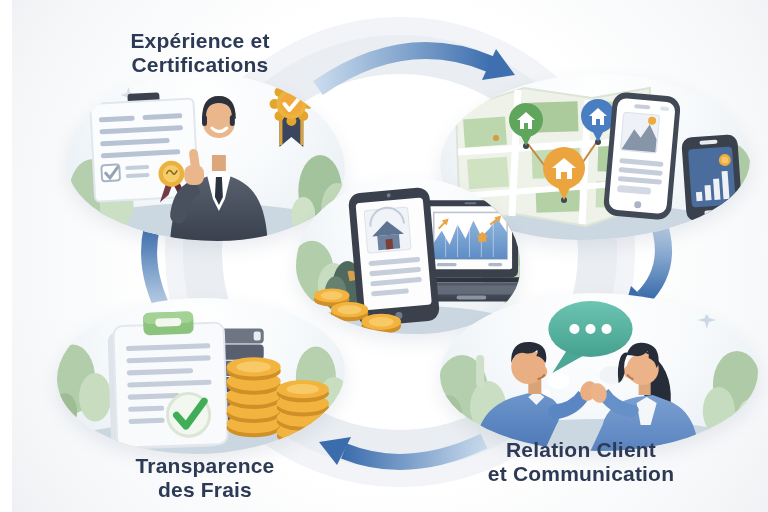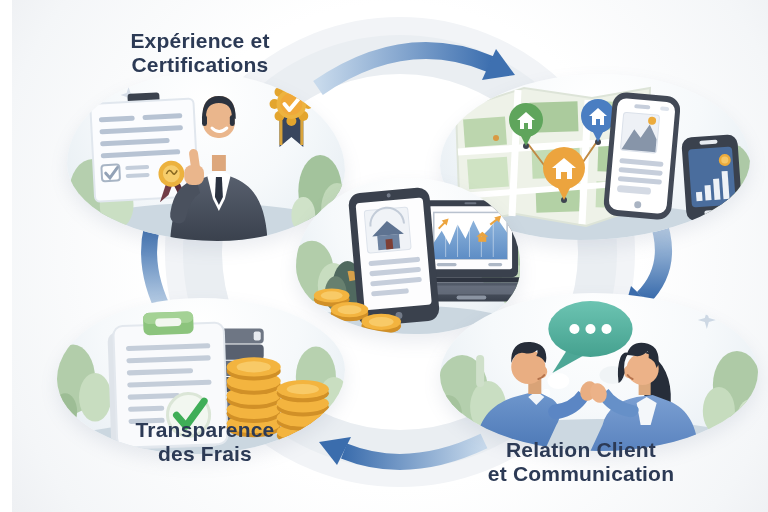--- a/index.html
+++ b/index.html
@@ -21,21 +21,21 @@
   .bubble.c {left:284px;top:178px;width:224px;height:156px;border-radius:50% 50% 46% 54% / 58% 56% 42% 44%;}
   .bubble.bl{left:45px;top:298px;width:288px;height:156px;border-radius:50% 50% 52% 48% / 52% 46% 54% 48%;}
   .bubble.br{left:428px;top:293px;width:318px;height:158px;border-radius:48% 52% 50% 50% / 52% 50% 50% 48%;}
   .arrow{position:absolute;z-index:1;}
   .label{
     position:absolute;z-index:3;text-align:center;white-space:pre-line;
     font-weight:700;font-size:21px;line-height:1.13;color:#2c3a55;letter-spacing:.2px;
   }
   .label.experience{left:60px;top:29px;width:256px;}
   .label.market{left:452px;top:29px;width:256px;}
-  .label.fees{left:68px;top:418px;width:250px;}
+  .label.fees{left:68px;top:454px;width:250px;}
   .label.client{left:440px;top:438px;width:258px;}
 </style>
 </head>
 <body>
 
 <div class="canvas">
 
   <svg class="bg-ring" width="768" height="512">
     <circle cx="388" cy="252" r="202" fill="none" stroke="#eaeef2" stroke-width="48"></circle>
     <circle cx="388" cy="252" r="226" fill="none" stroke="#f2f4f7" stroke-width="18"></circle>

